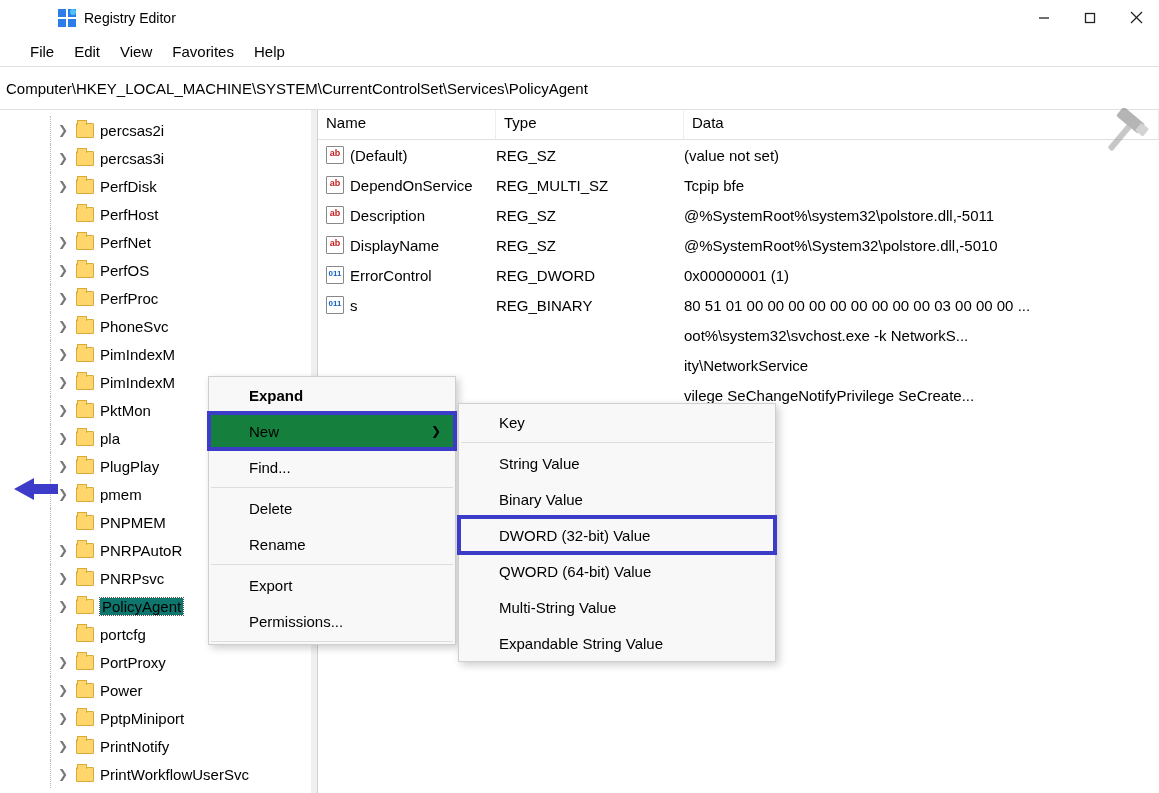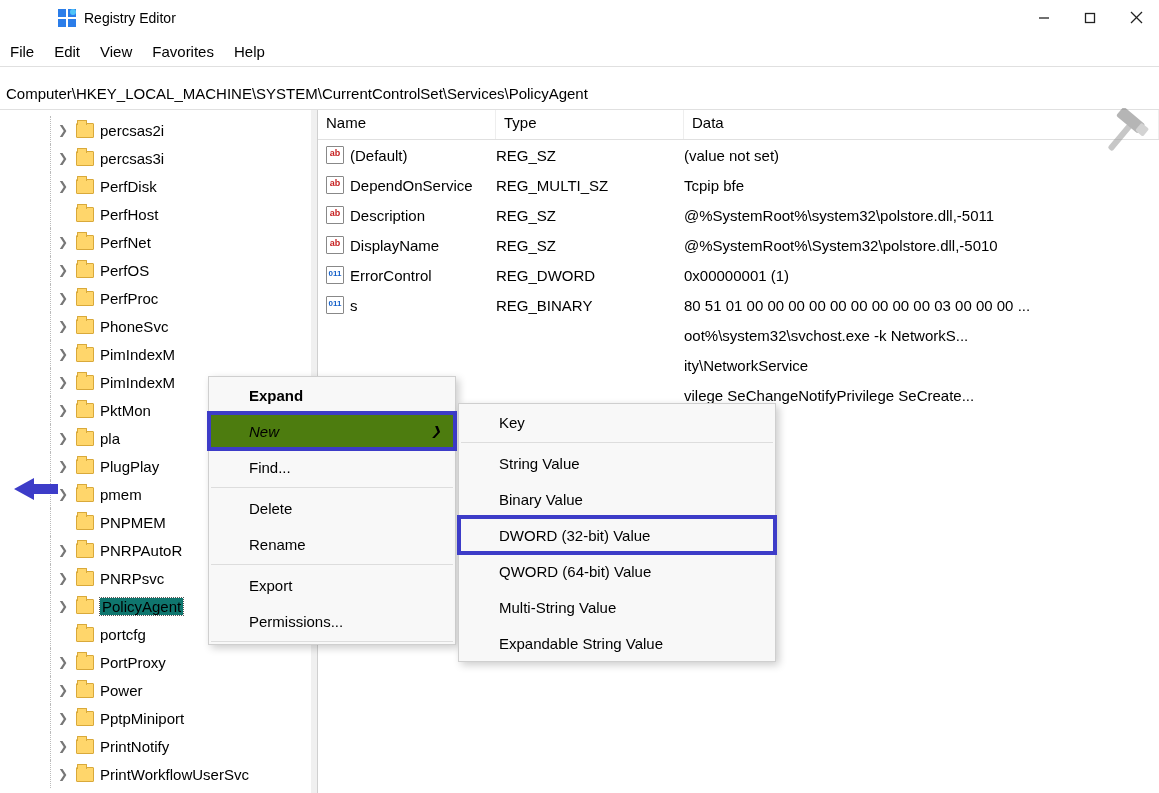--- a/index.html
+++ b/index.html
@@ -5,24 +5,24 @@
   * { box-sizing: border-box; font-family: "Segoe UI", Arial, sans-serif; }
   html,body { margin:0; padding:0; }
   body { width:1159px; height:793px; background:#fff; overflow:hidden; position:relative; font-size:15px; color:#000; }
 
   .titlebar { height:36px; display:flex; align-items:center; border-bottom:1px solid rgba(0,0,0,0);padding-left:48px; }
   .titlebar .app-icon { width:18px; height:18px; margin:0 8px 0 10px; display:inline-block; }
   .titlebar .title { flex:1; font-size:14px; }
   .win-controls { display:flex; height:36px; }
   .win-btn { width:46px; display:flex; align-items:center; justify-content:center; font-size:14px; color:#222; }
 
-  .menubar { height:30px; display:flex; align-items:center; padding-left:0; font-size:15px; }
+  .menubar { height:30px; display:flex; align-items:center; padding-left:20px; font-size:15px; }
   .menubar span { padding:4px 10px; }
 
-  .addrbar { height:44px; padding:18px 6px; border-top:1px solid #e0e0e0; border-bottom:1px solid #e0e0e0; font-size:15px; display:flex; align-items:flex-start; }
+  .addrbar { height:44px; padding:12px 6px; border-top:1px solid #e0e0e0; border-bottom:1px solid #e0e0e0; font-size:15px; display:flex; align-items:flex-end; }
 
   .body-area { display:flex; height:calc(793px - 36px - 30px - 28px); position:relative; }
 
   .tree { width:318px; border-right:1px solid #d0d0d0; overflow:hidden; position:relative; padding-top:6px; padding-left:4px; font-size:15px; }
   .tree::after { content:""; position:absolute; top:0; bottom:0; right:0; width:6px; background:#f0f0f0; }
   .tree-node { display:flex; align-items:center; height:28px; padding-left:54px; position:relative; white-space:nowrap; }
   .tree-node.no-chevron .chev { visibility:hidden; }
   .tree-node .chev { width:14px; color:#777; font-size:12px; margin-right:4px; }
   .tree-node .fld { width:18px; height:15px; background:#ffd66b; border:1px solid #d9a93a; border-radius:1px; margin-right:6px; position:relative; }
   .tree-node .fld::before { content:""; position:absolute; top:-4px; left:0; width:8px; height:4px; background:#ffd66b; border:1px solid #d9a93a; border-bottom:none; border-radius:1px 1px 0 0; }
@@ -48,21 +48,21 @@
   .list-row .rdata { flex:1; white-space:nowrap; overflow:hidden; text-overflow:ellipsis; }
 
   
   .pointer-arrow { position:absolute; left:14px; top:476px; z-index:5; }
 
   
   .ctx { position:absolute; background:#f8f8f8; border:1px solid #cfcfcf; box-shadow:3px 3px 8px rgba(0,0,0,0.2); font-size:15px; z-index:20; }
   .ctx .item { height:36px; display:flex; align-items:center; padding:0 40px; position:relative; white-space:nowrap; }
   .ctx .item.bold { font-weight:700; }
   .ctx .sep { height:1px; background:#ddd; margin:2px 2px; }
-  .ctx .item.hov { background:#4d7c0f;font-style:italic; }
+  .ctx .item.hov { background:#15803d; }
   .ctx .item .arrow { position:absolute; right:14px; font-size:12px; }
 
   .ctx1 { left:208px; top:376px; width:248px; }
   .ctx1 .item.hov { outline:4px solid #3d3cc8; outline-offset:-2px; }
 
   .ctx2 { left:458px; top:403px; width:318px; }
   .ctx2 .item.hl { outline:4px solid #3d3cc8; outline-offset:-2px; }
 
   
   .hammer { position:absolute; right:10px; top:108px; opacity:0.55; z-index:30; }

